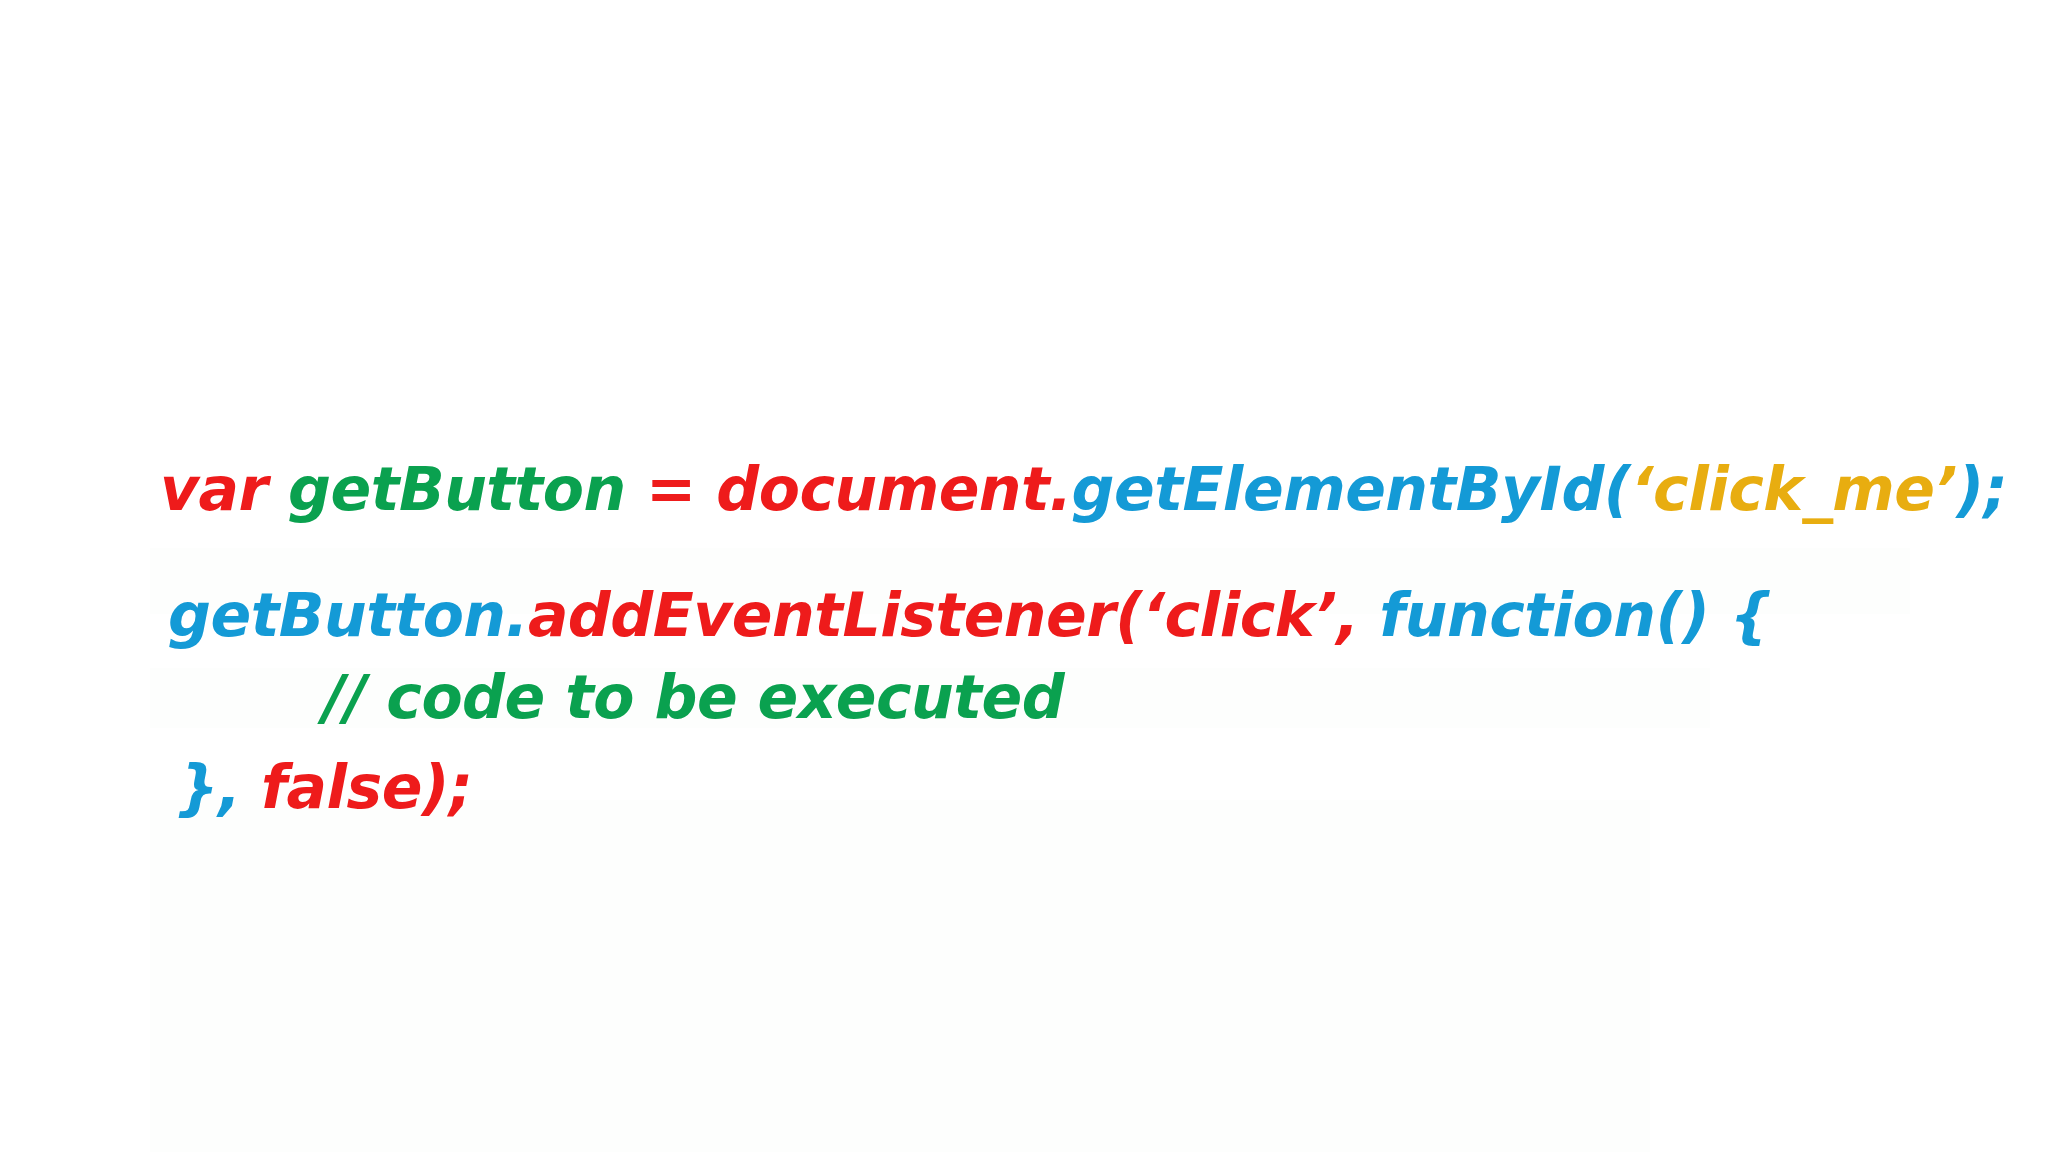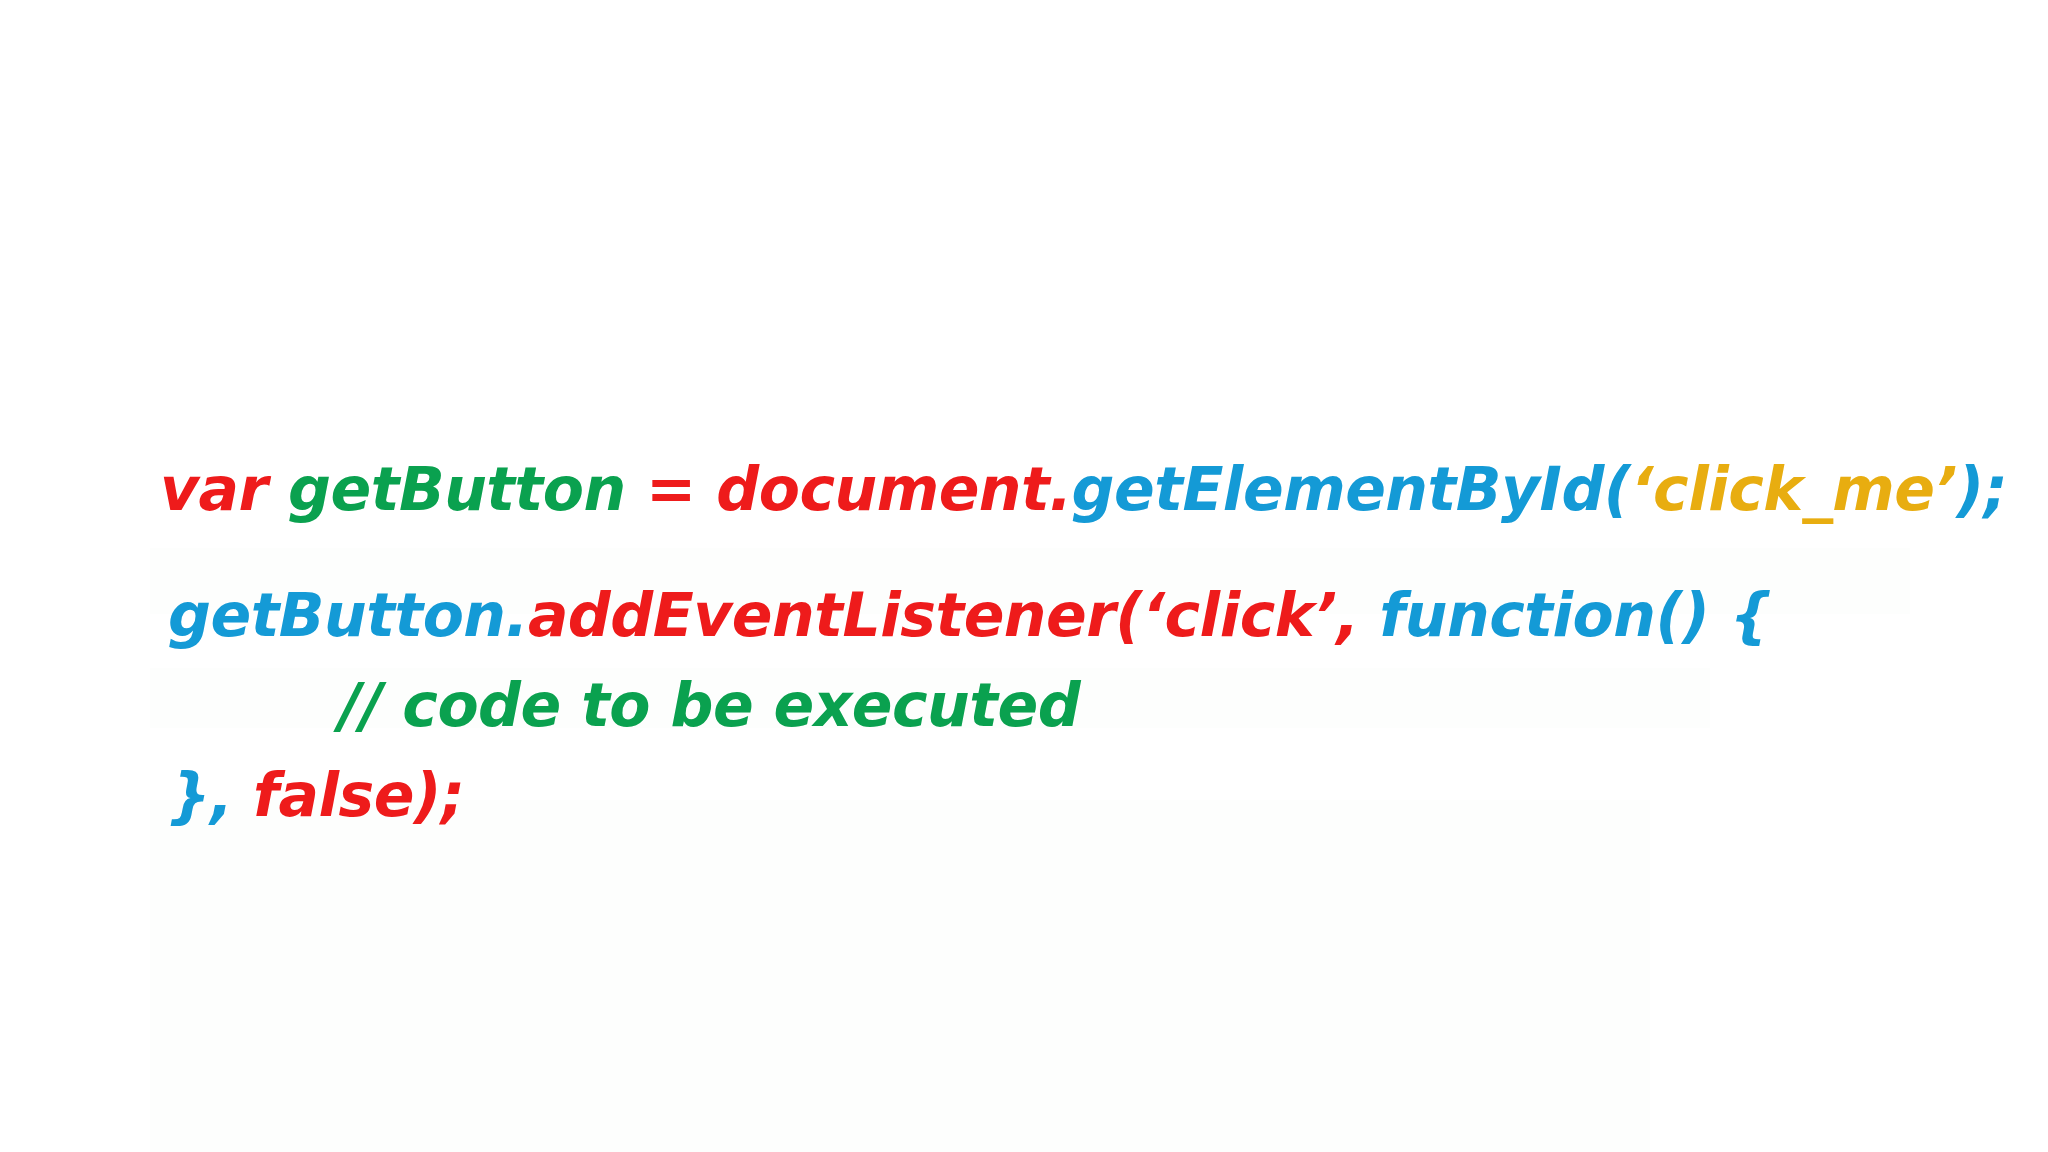--- a/index.html
+++ b/index.html
@@ -46,22 +46,22 @@
     font-size: 60px;
     line-height: 74px;
     letter-spacing: -0.5px;
     -webkit-font-smoothing: antialiased;
   }
 
   
   .line-1 { margin: 0 0 0 0; }
   .spacer { height: 44px; }
   .line-2 { margin: 8px; }
-  .line-3 { margin: 16px; }
-  .line-4 { margin: 8px; }
+  .line-3 { margin: 0; }
+  .line-4 { margin: 16px; }
 
   .tok { display: inline; }
 
   .t-red    { color: #ee1b1b; }
   .t-green  { color: #0aa14f; }
   .t-blue   { color: #149ad6; }
   .t-yellow { color: #e8ad10; }
 </style>
 </head>
 <body>

